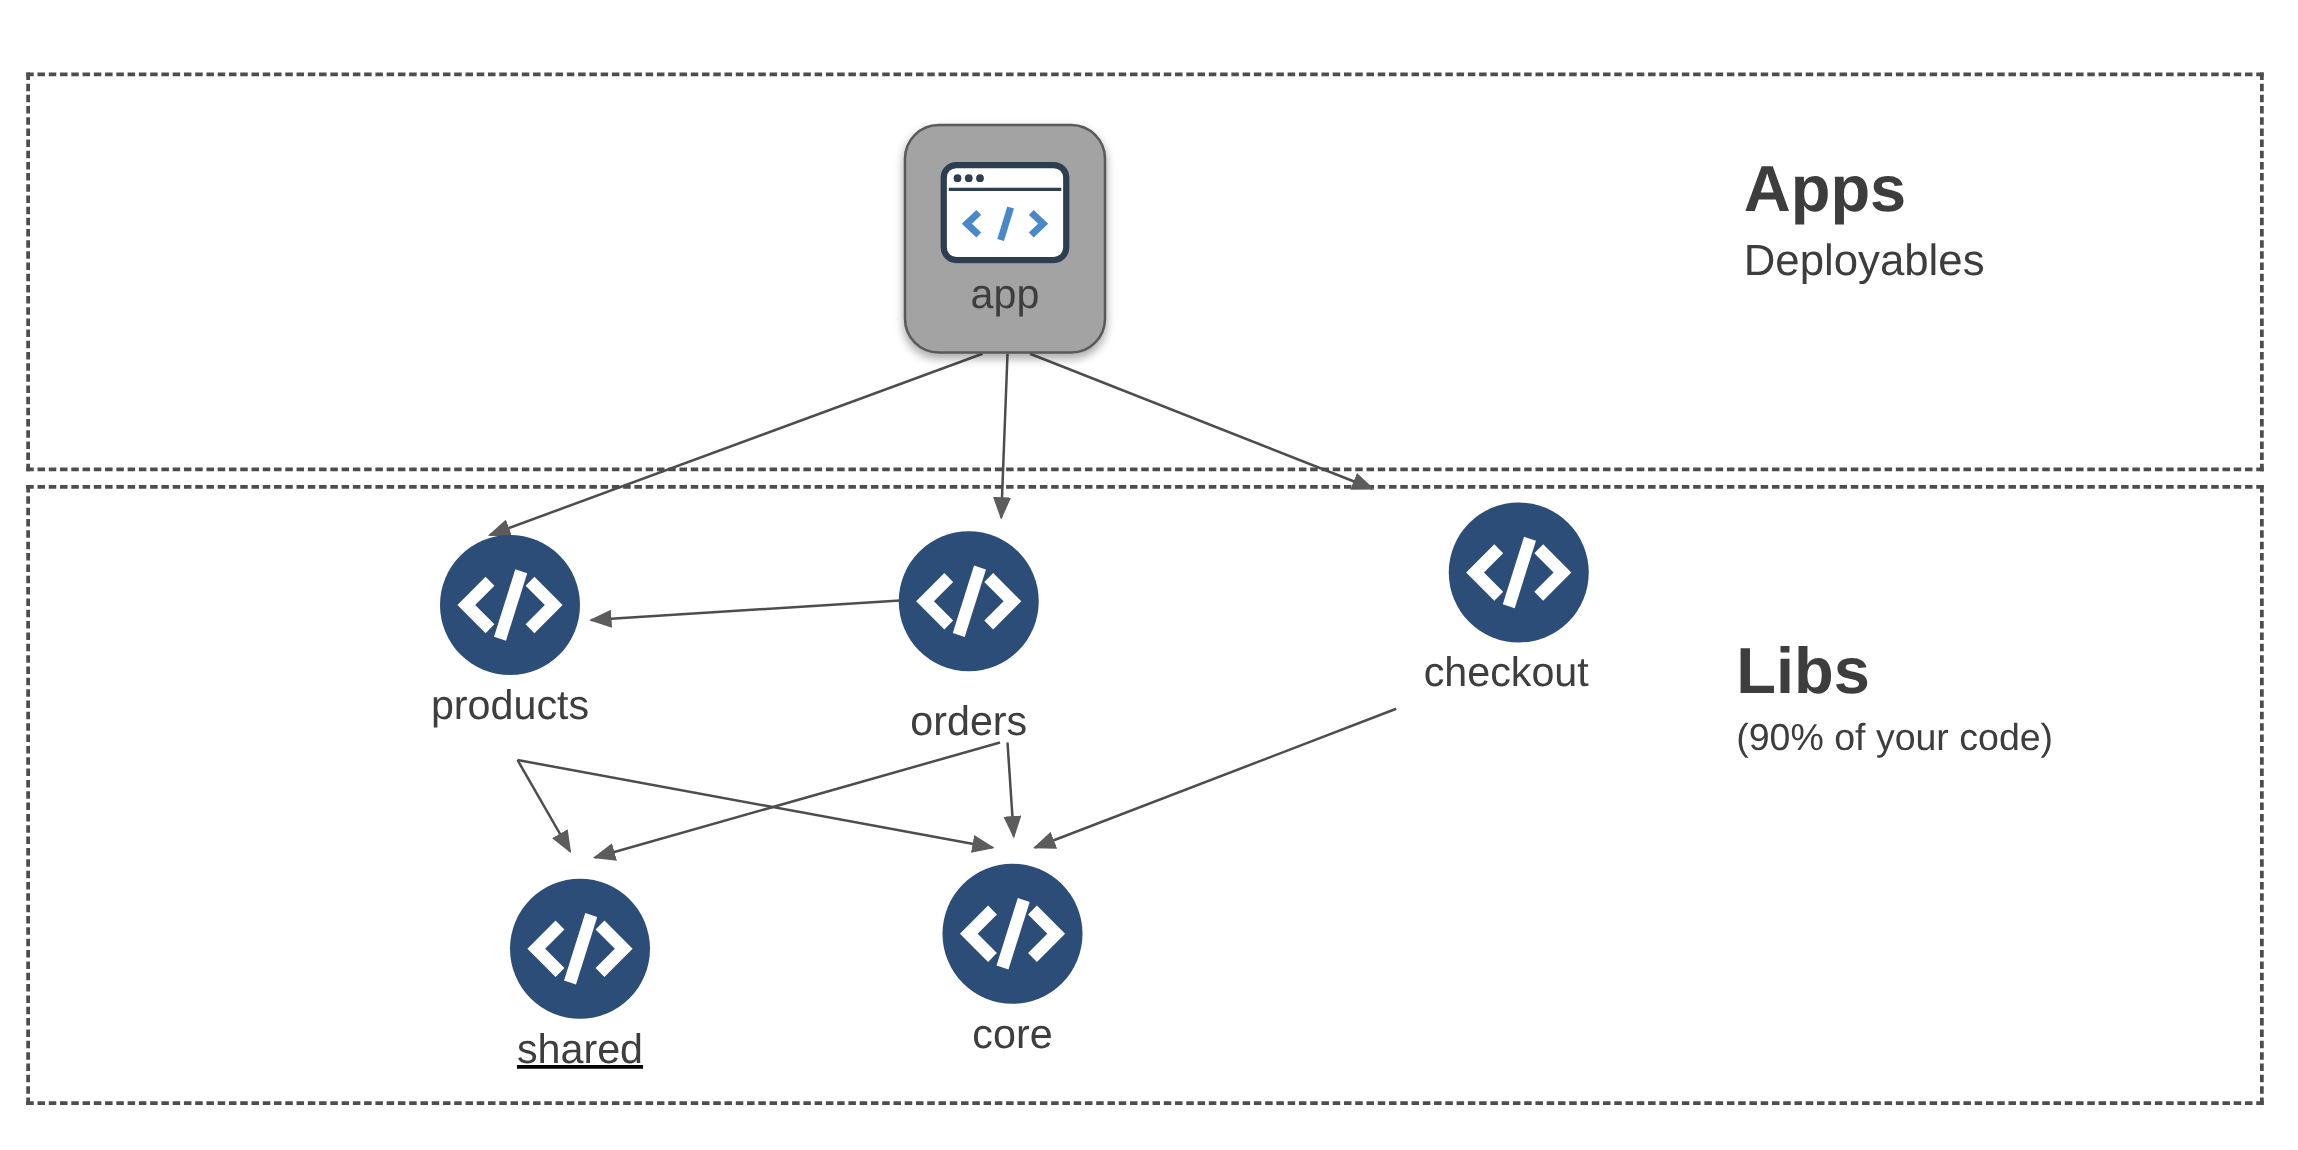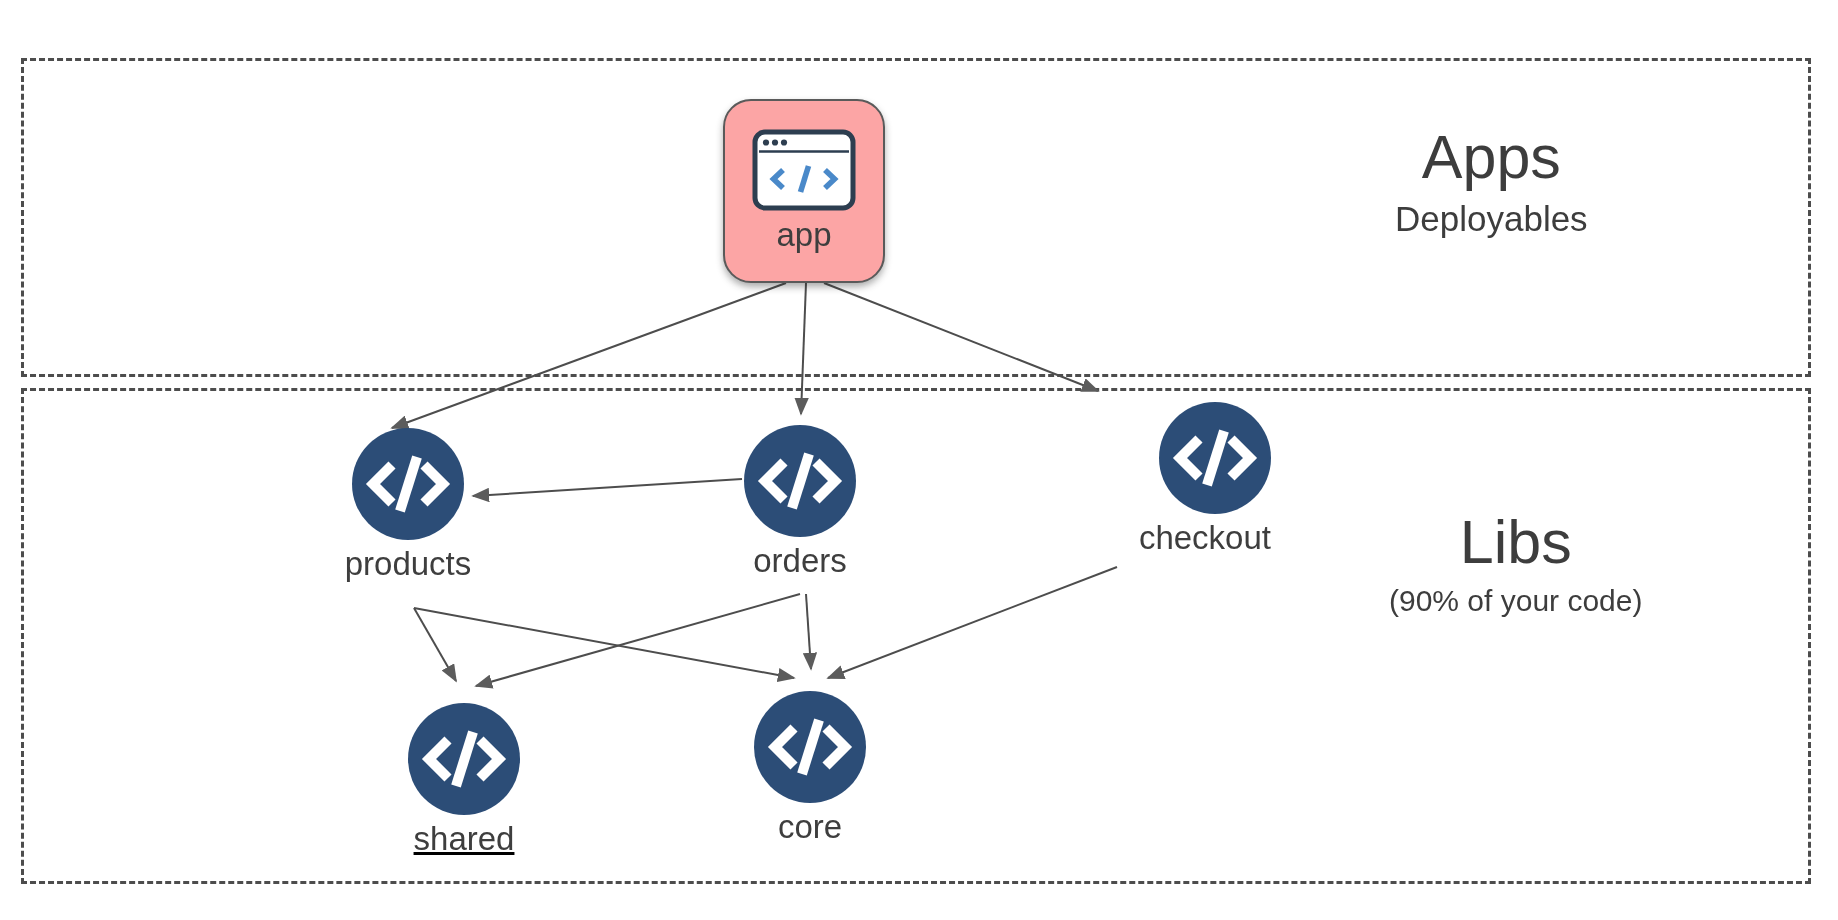--- a/index.html
+++ b/index.html
@@ -6,45 +6,45 @@
   body{font-family:"Liberation Sans","DejaVu Sans",sans-serif;}
   #canvas{position:relative;width:1838px;height:920px;background:#ffffff;overflow:hidden;}
 
   
   .zone{position:absolute;border:3px dashed #4d4d4d;box-sizing:border-box;background:transparent;}
   #zone-apps{left:21px;top:58px;width:1790px;height:319px;}
   #zone-libs{left:21px;top:388px;width:1790px;height:496px;}
 
   
   .zone-label{position:absolute;color:#3d3d3d;}
-  .zone-title{font-size:61px;font-weight:400;line-height:1.1;text-align:center;}
+  .zone-title{font-size:52px;font-weight:700;line-height:1.1;}
   .zone-subtitle{font-size:35px;font-weight:400;line-height:1.15;margin-top:8px;}
   #apps-label{left:1395px;top:124px;}
   #libs-label{left:1389px;top:509px;}
   #libs-label .zone-subtitle{font-size:30px;}
 
   
   #edges{position:absolute;left:0;top:0;width:1838px;height:920px;pointer-events:none;}
 
   
   #node-app{position:absolute;left:723px;top:99px;width:162px;height:184px;
-    background:#fca5a5;border:2px solid #5a5a5a;border-radius:28px;box-sizing:border-box;
+    background:#a3a3a3;border:2px solid #5a5a5a;border-radius:28px;box-sizing:border-box;
     box-shadow:0 4px 7px rgba(40,40,40,0.38);display:flex;flex-direction:column;
     align-items:center;justify-content:flex-start;z-index:2;}
   #node-app .browser-icon{margin-top:28px;}
   .app-label{font-size:33px;color:#3e3e3e;margin-top:7px;line-height:1;}
 
   
   .lib-node{position:absolute;width:220px;display:flex;flex-direction:column;align-items:center;z-index:2;}
   .lib-circle{width:112px;height:112px;border-radius:50%;background:#2c4d77;
     display:flex;align-items:center;justify-content:center;}
   .lib-label{font-size:33px;color:#3e3e3e;margin-top:6px;line-height:1.1;}
 
   #node-products{left:298px;top:428px;}
-  #node-orders{left:690px;top:425px;}
+  #node-orders{left:665px;top:425px;gap:16px;}
   #node-checkout{left:1051px;top:402px;align-items:flex-end;}
   #node-shared{left:354px;top:703px;text-decoration:underline;}
   #node-core{left:700px;top:691px;text-align:right;}
 </style>
 </head>
 <body>
 
 <div id="canvas">
 
   <div class="zone" id="zone-apps"></div>

